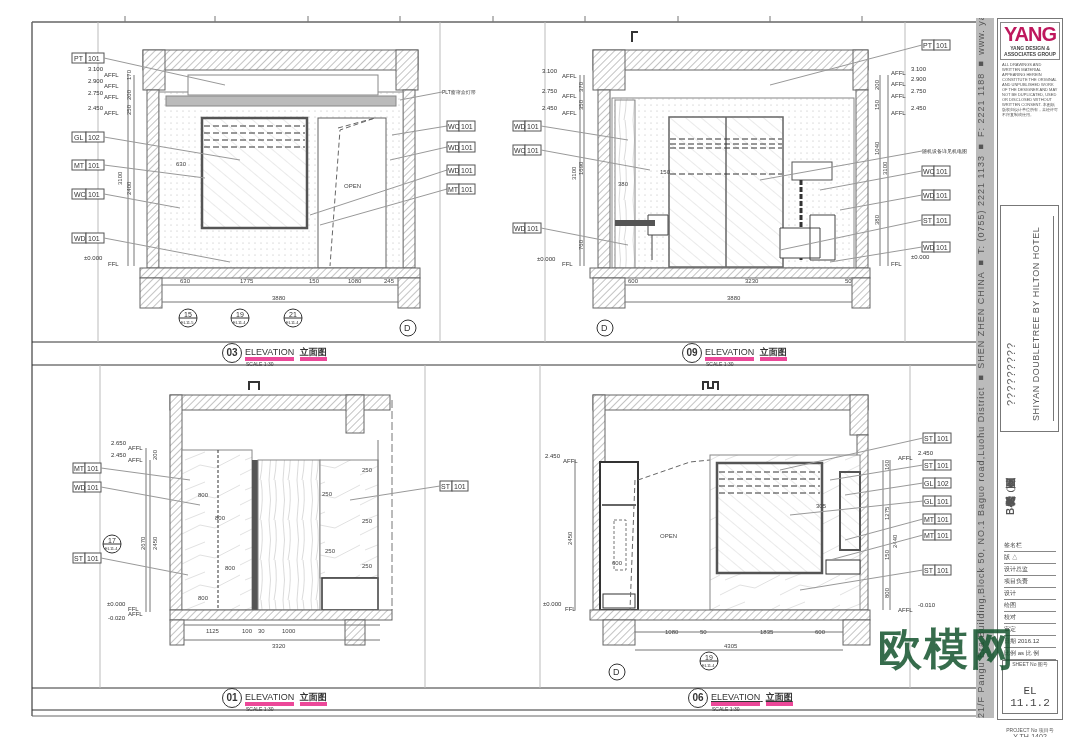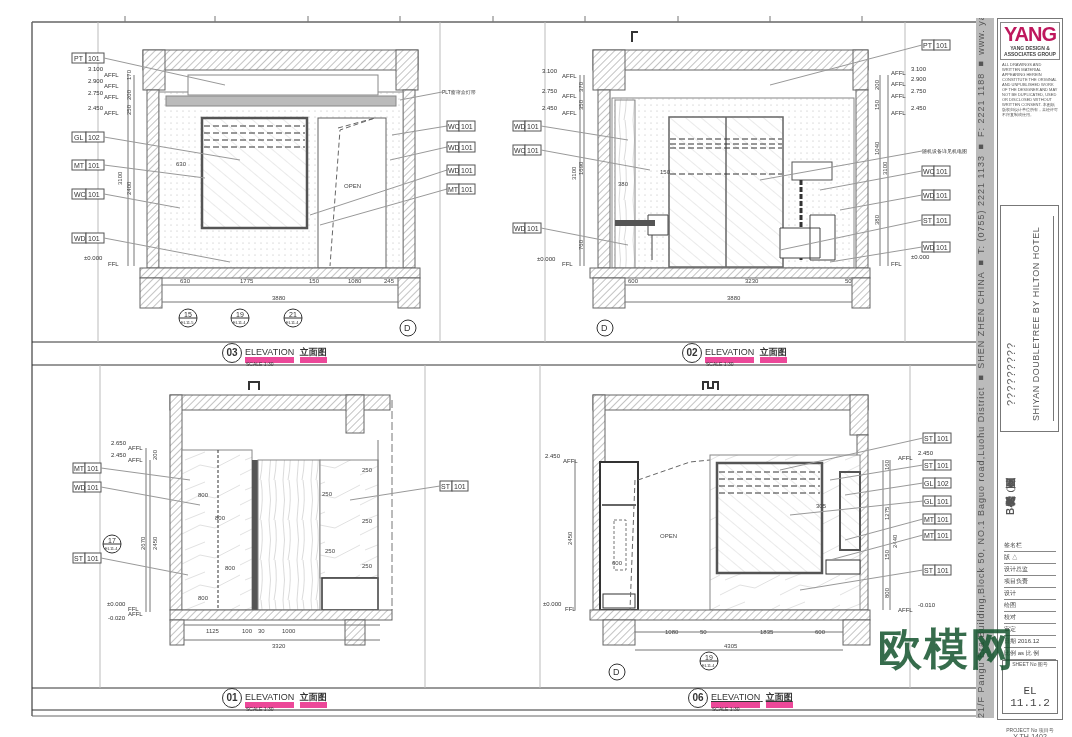--- a/index.html
+++ b/index.html
@@ -18,21 +18,21 @@
   .projbox .hn{position:absolute;left:30px;top:10px;width:20px;height:205px;writing-mode:vertical-rl;transform:rotate(180deg);font-size:9px;color:#555;letter-spacing:.5px;border-left:1px solid #777;padding-left:2px;}
   .sheetname{position:absolute;left:1004px;top:445px;width:50px;height:70px;writing-mode:vertical-rl;transform:rotate(180deg);font-size:10px;font-weight:bold;color:#555;}
   .rows{position:absolute;left:1004px;top:540px;width:52px;}
   .rows div{font-size:6px;border-bottom:1px solid #888;height:11px;line-height:11px;color:#444;white-space:nowrap;overflow:hidden;}
   .sheetno{position:absolute;left:1002px;top:660px;width:54px;height:52px;border:1px solid #777;text-align:center;}
   .sheetno .lbl{font-size:5px;color:#555;}
   .sheetno .num{font-size:11px;color:#444;font-family:"Liberation Mono",monospace;margin:18px 0;}
   .wm{position:absolute;left:878px;top:620px;font-size:44px;color:#14532d;font-weight:bold;letter-spacing:2px;opacity:.85;}
   .caption{position:absolute;font-size:9px;color:#333;}
   .caption .circ{display:inline-block;width:18px;height:18px;border:1px solid #333;border-radius:50%;text-align:center;line-height:18px;font-weight:bold;font-size:10px;vertical-align:middle;}
-  .caption .t{border-bottom:6px solid #ec4899;margin-left:3px;}
+  .caption .t{border-bottom:4px solid #ec4899;margin-left:3px;}
   .caption .s{position:absolute;left:24px;top:18px;font-size:5px;}
 </style>
 </head>
 <body>
 
 <svg class="abs" style="left:0;top:0" width="976" height="737" viewBox="0 0 976 737">
   <defs>
     <pattern id="hatch" width="5" height="5" patternUnits="userSpaceOnUse" patternTransform="rotate(45)">
       <rect width="5" height="5" fill="#fff"></rect>
       <line x1="0" y1="0" x2="0" y2="5" stroke="#888" stroke-width="1"></line>
@@ -593,21 +593,21 @@
     </g>
     <path d="M703 390 v-8 h5 v6 h5 v-6 h5 v8" stroke="#333" stroke-width="2" fill="none"></path>
   </g>
 </svg>
 
 <div class="caption" style="left:222px;top:343px;">
   <span class="circ">03</span><span class="t">ELEVATION</span> <span class="t" style="font-weight:bold">立面图</span>
   <span class="s">SCALE 1:30</span>
 </div>
 <div class="caption" style="left:682px;top:343px;">
-  <span class="circ">02</span><span class="t">ELEVATION</span> <span class="t" style="font-weight:bold">立面图</span>
+  <span class="circ">09</span><span class="t">ELEVATION</span> <span class="t" style="font-weight:bold">立面图</span>
   <span class="s">SCALE 1:30</span>
 </div>
 <div class="caption" style="left:222px;top:688px;">
   <span class="circ">01</span><span class="t">ELEVATION</span> <span class="t" style="font-weight:bold">立面图</span>
   <span class="s">SCALE 1:30</span>
 </div>
 <div class="caption" style="left:688px;top:688px;text-decoration:underline;">
   <span class="circ">06</span><span class="t">ELEVATION</span> <span class="t" style="font-weight:bold">立面图</span>
   <span class="s">SCALE 1:30</span>
 </div>

